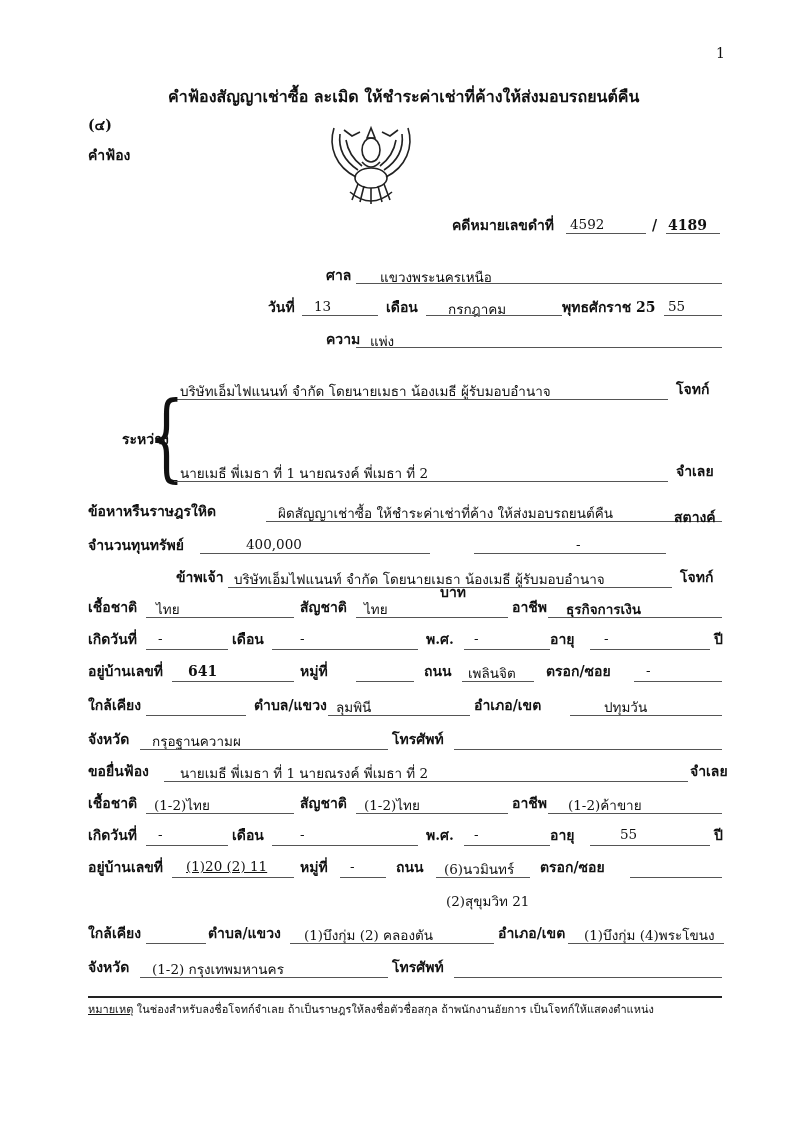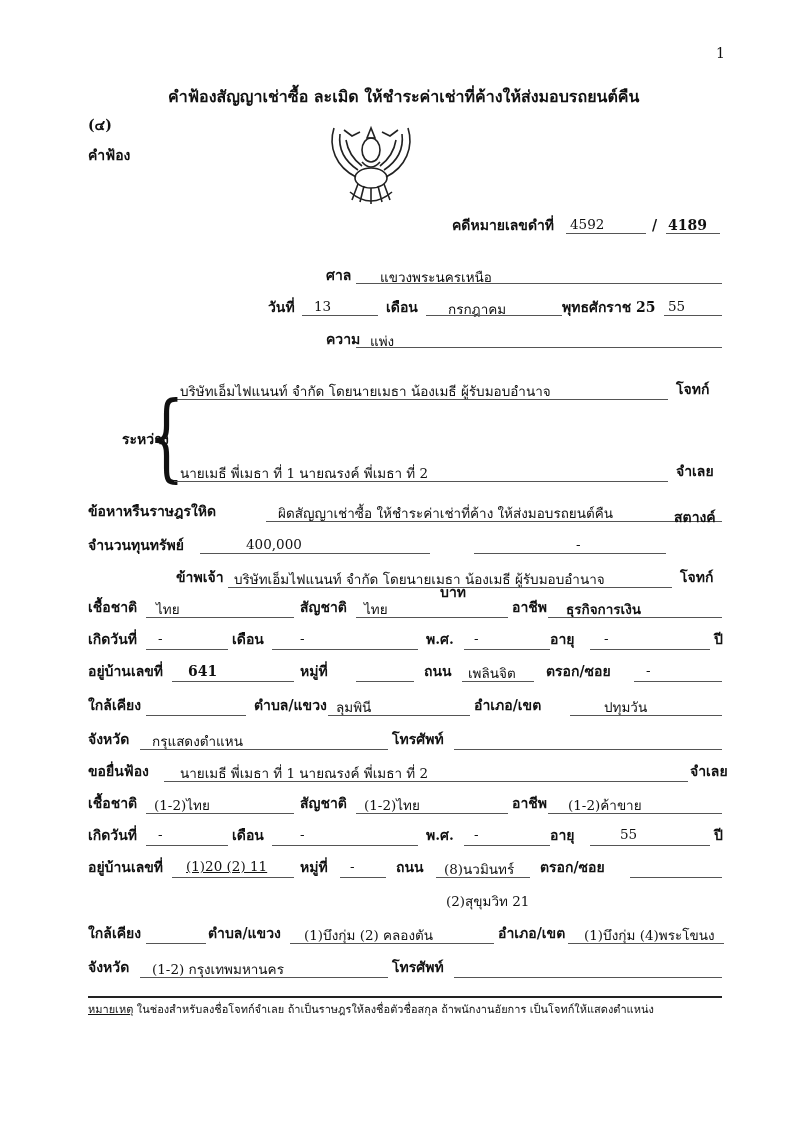--- a/index.html
+++ b/index.html
@@ -135,21 +135,21 @@
 <div class="abs t b" style="left:88px;top:696px;">ใกล้เคียง</div>
 <div class="ul" style="left:146px;top:715px;width:100px;"></div>
 <div class="abs t b" style="left:254px;top:696px;">ตำบล/แขวง</div>
 <div class="abs v" style="left:336px;top:696px;">ลุมพินี</div>
 <div class="ul" style="left:328px;top:715px;width:142px;"></div>
 <div class="abs t b" style="left:474px;top:696px;">อำเภอ/เขต</div>
 <div class="abs v" style="left:604px;top:696px;">ปทุมวัน</div>
 <div class="ul" style="left:570px;top:715px;width:152px;"></div>
 
 <div class="abs t b" style="left:88px;top:730px;">จังหวัด</div>
-<div class="abs v" style="left:152px;top:730px;">กรุแสดงตำแหน</div>
+<div class="abs v" style="left:152px;top:730px;">กรุอฐานความผ</div>
 <div class="ul" style="left:140px;top:749px;width:248px;"></div>
 <div class="abs t b" style="left:392px;top:730px;">โทรศัพท์</div>
 <div class="ul" style="left:454px;top:749px;width:268px;"></div>
 
 <div class="abs t b" style="left:88px;top:762px;">ขอยื่นฟ้อง</div>
 <div class="abs v" style="left:180px;top:762px;">นายเมธี  พี่เมธา ที่ 1 นายณรงค์  พี่เมธา ที่ 2</div>
 <div class="ul" style="left:164px;top:781px;width:524px;"></div>
 <div class="abs t b" style="left:690px;top:762px;">จำเลย</div>
 
 <div class="abs t b" style="left:88px;top:794px;">เชื้อชาติ</div>
@@ -176,21 +176,21 @@
 <div class="ul" style="left:590px;top:845px;width:120px;"></div>
 <div class="abs t b" style="left:714px;top:826px;">ปี</div>
 
 <div class="abs t b" style="left:88px;top:858px;">อยู่บ้านเลขที่</div>
 <div class="abs v" style="left:186px;top:858px;text-decoration:underline;">(1)20 (2) 11</div>
 <div class="ul" style="left:172px;top:877px;width:122px;"></div>
 <div class="abs t b" style="left:300px;top:858px;">หมู่ที่</div>
 <div class="abs v" style="left:350px;top:858px;">-</div>
 <div class="ul" style="left:340px;top:877px;width:46px;"></div>
 <div class="abs t b" style="left:396px;top:858px;">ถนน</div>
-<div class="abs v" style="left:444px;top:858px;">(8)นวมินทร์</div>
+<div class="abs v" style="left:444px;top:858px;">(6)นวมินทร์</div>
 <div class="ul" style="left:436px;top:877px;width:94px;"></div>
 <div class="abs t b" style="left:540px;top:858px;">ตรอก/ซอย</div>
 <div class="ul" style="left:630px;top:877px;width:92px;"></div>
 <div class="abs v" style="left:446px;top:890px;">(2)สุขุมวิท 21</div>
 
 <div class="abs t b" style="left:88px;top:924px;">ใกล้เคียง</div>
 <div class="ul" style="left:146px;top:943px;width:60px;"></div>
 <div class="abs t b" style="left:208px;top:924px;">ตำบล/แขวง</div>
 <div class="abs v" style="left:304px;top:924px;">(1)บึงกุ่ม  (2) คลองตัน</div>
 <div class="ul" style="left:290px;top:943px;width:204px;"></div>

